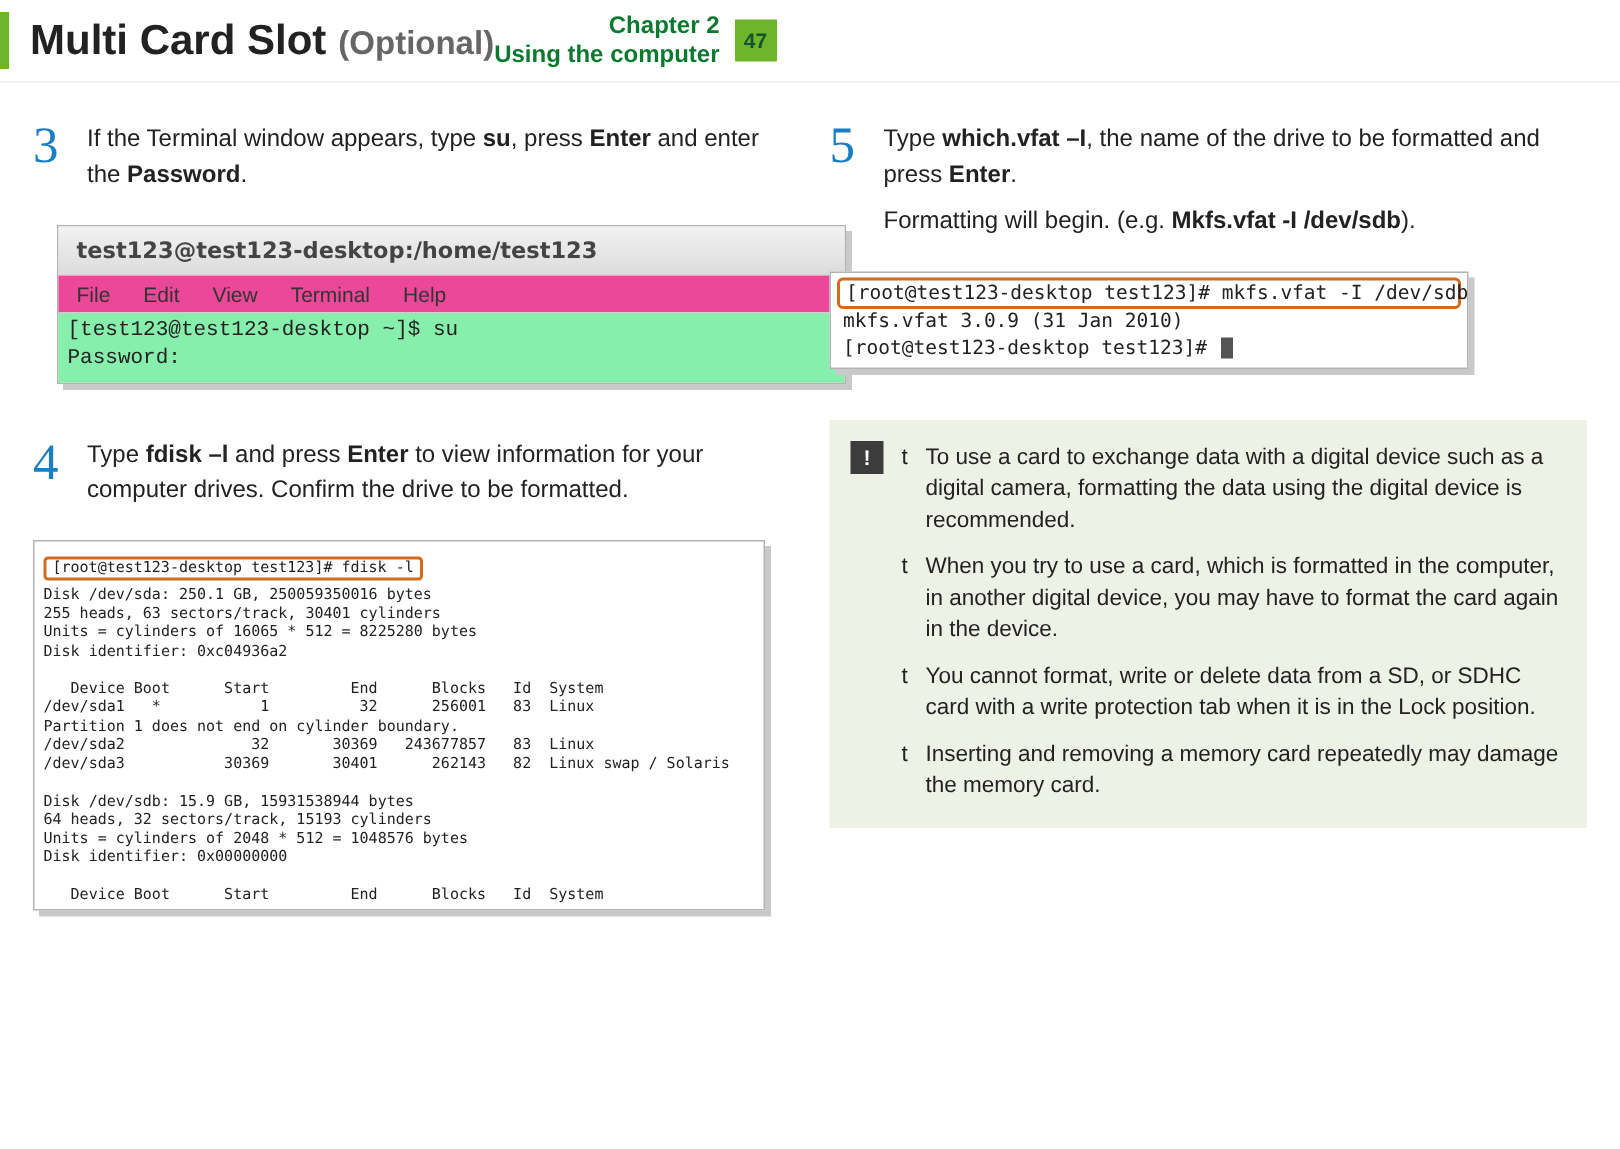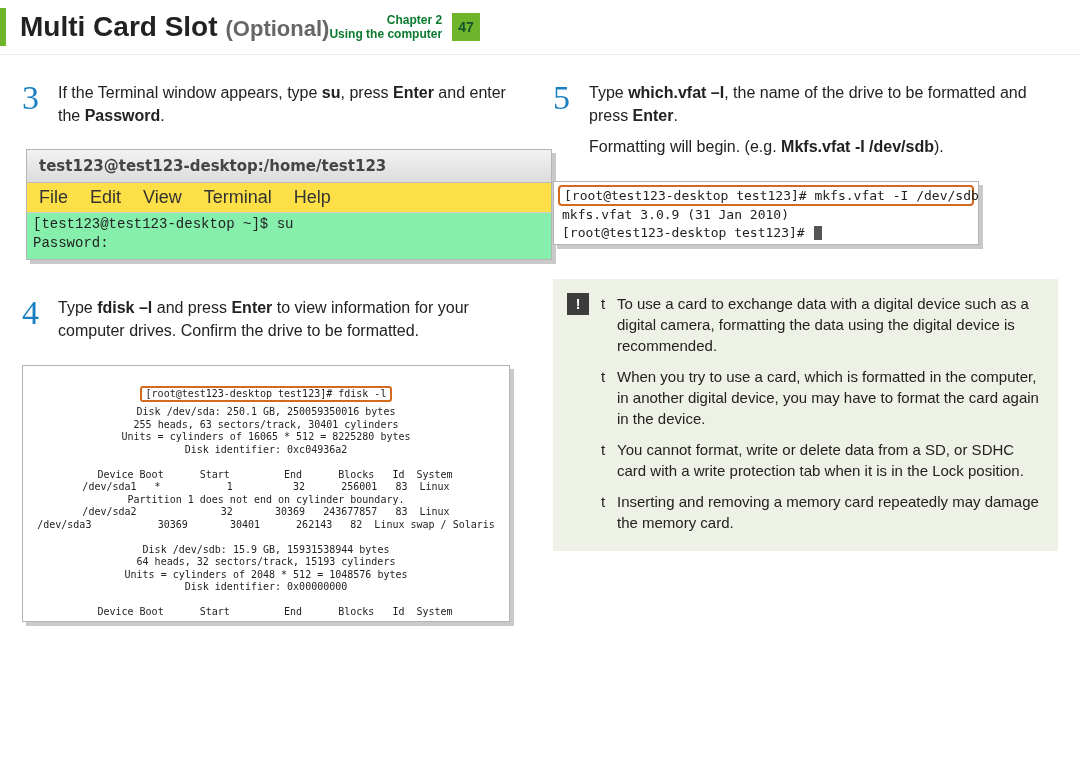--- a/index.html
+++ b/index.html
@@ -21,21 +21,21 @@
   .green-bar {
     width: 6px;
     height: 38px;
     background: #6fb52c;
     margin-right: 14px;
   }
   .title-wrap { display: flex; align-items: baseline; flex: 1; }
   .title-main { font-size: 28px; font-weight: 700; color: #222; }
   .title-sub { font-size: 22px; font-weight: 600; color: #666; margin-left: 8px; }
   .header-right { display: flex; align-items: center; gap: 10px; }
-  .chapter-block { text-align: right; color: #0a7a2f; font-weight: 700; font-size: 12px; line-height: 1.2; }
+  .chapter-block { text-align: right; color: #0a7a2f; font-weight: 700; font-size: 16px; line-height: 1.2; }
   .page-badge {
     width: 28px; height: 28px; background: #6fb52c; color: #14532d;
     display: flex; align-items: center; justify-content: center;
     font-weight: 700; font-size: 14px;
   }
   .columns {
     display: flex;
     gap: 26px;
     padding: 26px 22px 0 22px;
   }
@@ -44,68 +44,67 @@
   .step-num {
     color: #1a7ec2; font-size: 34px; font-weight: 400; line-height: 1;
     font-family: Georgia, serif; min-width: 24px;
   }
   .step-body { font-size: 16px; line-height: 1.45; color: #222; flex: 1; }
   .step-body p { margin-bottom: 8px; }
   b { font-weight: 700; }
 
   
   .term-shot {
-    margin: 14px 0 36px 4px;
+    margin: 14px 0 36px 16px;
     width: 526px;
     border: 1px solid #b4b4b4;
     box-shadow: 4px 4px 0 #c9c9c9;
     background: #fff;
   }
   .term-titlebar {
     background: linear-gradient(#f2f2f2, #dcdcdc);
     border-bottom: 1px solid #bcbcbc;
     padding: 7px 12px;
     font-family: "DejaVu Sans", Arial, sans-serif;
     font-weight: 700;
     color: #444;
     font-size: 15px;
   }
   .term-menubar {
     display: flex;
     gap: 22px;
     padding: 4px 12px;
     border-bottom: 1px solid #cfcfcf;
-    font-size: 18px;
+    font-size: 14px;
     color: #333;
-    background: #fde047;
+    background: #ec4899;
     align-items: center;
   }
   .term-content {
     font-family: Liberation Mono, monospace;
     font-size: 14px;
     padding: 2px 6px 6px 6px;
     white-space: pre;
     color: #222;
     line-height: 1.35;
     background: #86efac;
   }
 
   
   .fdisk-shot {
     margin-top: 12px;
     width: 488px;
     border: 1px solid #b4b4b4;
     box-shadow: 4px 4px 0 #c9c9c9;
     background: #fff;
-    padding: 20px 6px 2px 6px;
+    padding: 10px 6px 2px 6px;
     font-family: "DejaVu Sans Mono", monospace;
     font-size: 10px;
     line-height: 1.25;
     color: #222;
-    text-align: center;
   }
   .hl-box {
     border: 2px solid #d56a1f;
     border-radius: 3px;
     padding: 0 4px;
     display: inline-block;
     margin-bottom: 4px;
   }
   .fdisk-pre { white-space: pre; }
 

